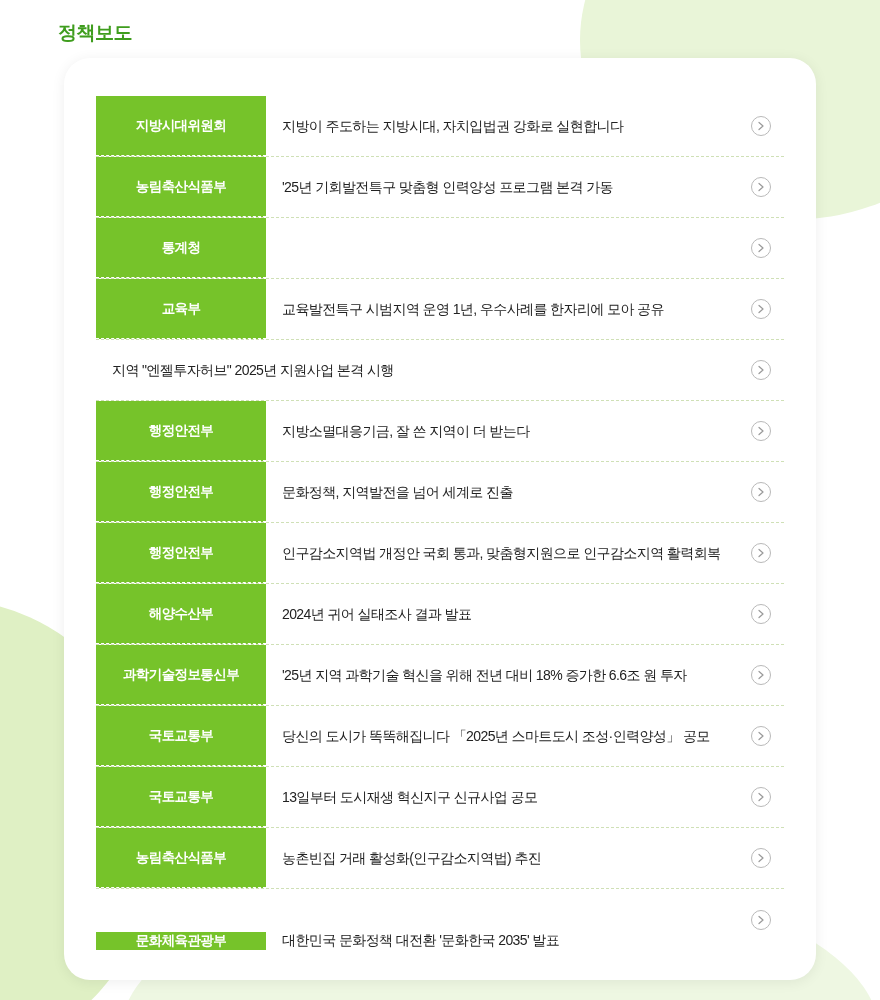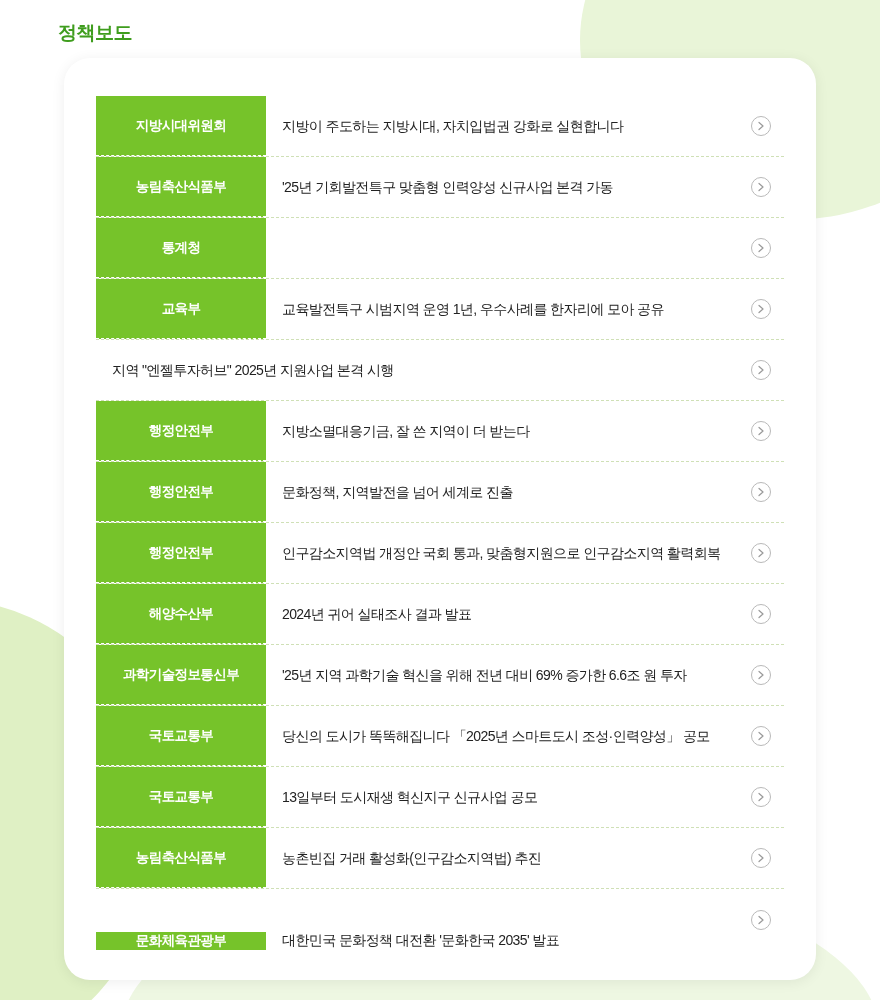--- a/index.html
+++ b/index.html
@@ -153,21 +153,21 @@
           <div class="arrow-cell">
             <span class="arrow">
               <svg width="8" height="10" viewBox="0 0 8 10">
                 <polyline points="2,1.5 6,5 2,8.5" fill="none" stroke="#9a9a9a" stroke-width="1.2" stroke-linecap="round" stroke-linejoin="round"></polyline>
               </svg>
             </span>
           </div>
         </div>
         <div class="row">
           <div class="dept">농림축산식품부</div>
-          <div class="title-cell">'25년 기회발전특구 맞춤형 인력양성 신규사업 본격 가동</div>
+          <div class="title-cell">'25년 기회발전특구 맞춤형 인력양성 프로그램 본격 가동</div>
           <div class="arrow-cell">
             <span class="arrow">
               <svg width="8" height="10" viewBox="0 0 8 10">
                 <polyline points="2,1.5 6,5 2,8.5" fill="none" stroke="#9a9a9a" stroke-width="1.2" stroke-linecap="round" stroke-linejoin="round"></polyline>
               </svg>
             </span>
           </div>
         </div>
         <div class="row">
           <div class="dept">통계청</div>
@@ -239,21 +239,21 @@
           <div class="arrow-cell">
             <span class="arrow">
               <svg width="8" height="10" viewBox="0 0 8 10">
                 <polyline points="2,1.5 6,5 2,8.5" fill="none" stroke="#9a9a9a" stroke-width="1.2" stroke-linecap="round" stroke-linejoin="round"></polyline>
               </svg>
             </span>
           </div>
         </div>
         <div class="row">
           <div class="dept">과학기술정보통신부</div>
-          <div class="title-cell">'25년 지역 과학기술 혁신을 위해 전년 대비 69% 증가한 6.6조 원 투자</div>
+          <div class="title-cell">'25년 지역 과학기술 혁신을 위해 전년 대비 18% 증가한 6.6조 원 투자</div>
           <div class="arrow-cell">
             <span class="arrow">
               <svg width="8" height="10" viewBox="0 0 8 10">
                 <polyline points="2,1.5 6,5 2,8.5" fill="none" stroke="#9a9a9a" stroke-width="1.2" stroke-linecap="round" stroke-linejoin="round"></polyline>
               </svg>
             </span>
           </div>
         </div>
         <div class="row">
           <div class="dept">국토교통부</div>

